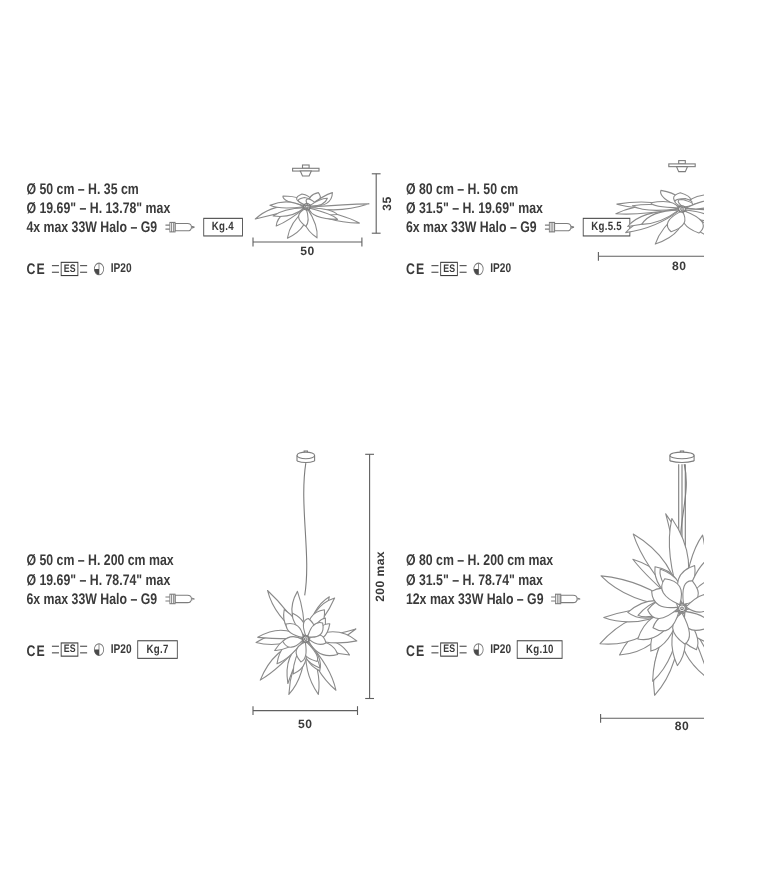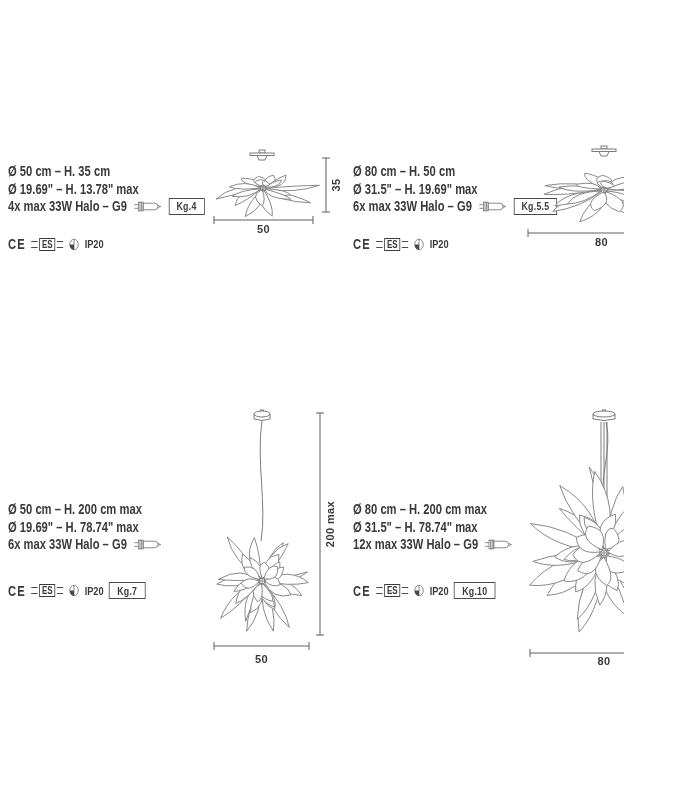--- a/index.html
+++ b/index.html
@@ -1,17 +1,17 @@
 <!DOCTYPE html>
 <html><head>
 <meta charset="utf-8">
 <style>
   html,body{margin:0;padding:0;background:#fff;}
   body{width:700px;height:800px;position:relative;font-family:"Liberation Sans",sans-serif;}
-  .stage{position:absolute;left:0;top:0;width:624px;height:800px;background:#fff;overflow:hidden;text-decoration:underline;}
+  .stage{position:absolute;left:16px;top:0;width:624px;height:800px;background:#fff;overflow:hidden;text-decoration:underline;}
 
   .spec-block{position:absolute;transform:scaleX(0.8);transform-origin:0 0;color:#3a3a3a;}
   .spec-line{height:17.5px;line-height:17.5px;font-size:14px;font-weight:700;white-space:nowrap;letter-spacing:0;}
   .lamp-row{display:flex;align-items:center;gap:8px;}
 
   .weight-badge{border:1px solid #4a4a4a;font-size:11px;font-weight:700;padding:0 9px;height:15px;
     display:inline-flex;align-items:center;color:#3a3a3a;letter-spacing:.3px;background:#fff;}
 
   .cert-row{position:absolute;display:flex;align-items:center;gap:7px;transform:scaleX(0.8);
     transform-origin:0 0;color:#3a3a3a;}

